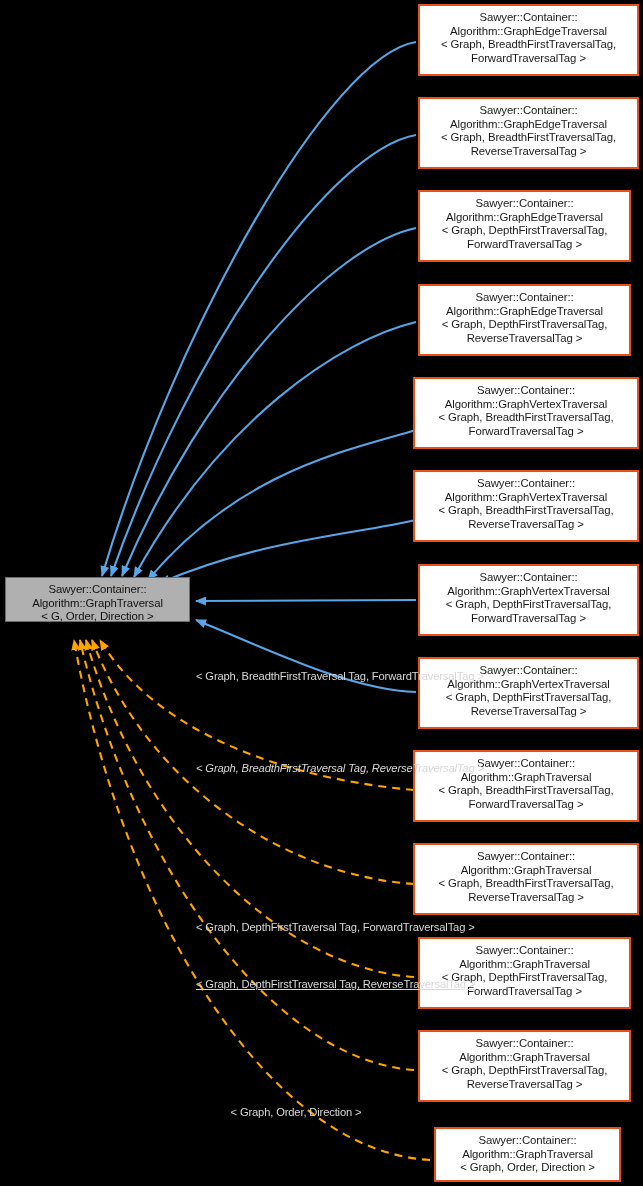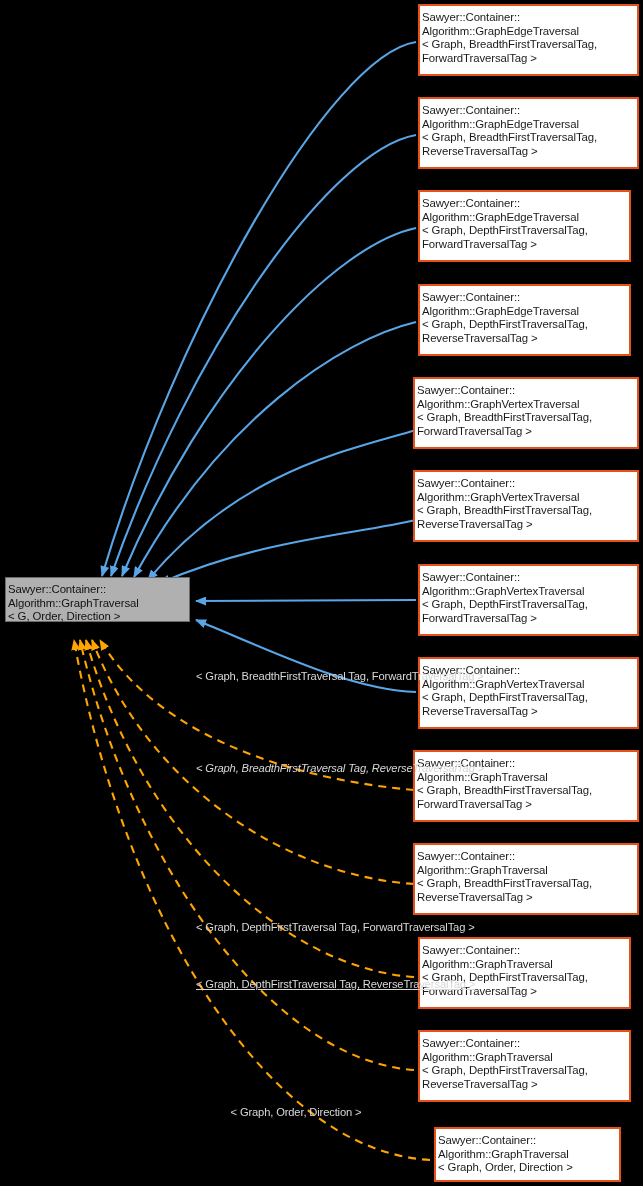--- a/index.html
+++ b/index.html
@@ -1,21 +1,21 @@
 <!DOCTYPE html>
 <html><head>
 <meta charset="utf-8">
 <style>
   html,body{margin:0;padding:0;background:#000;}
   body{width:643px;height:1186px;overflow:hidden;
        font-family:"Liberation Sans","DejaVu Sans",sans-serif;}
   #diagram{position:relative;width:643px;height:1186px;background:#000;}
   #edges{position:absolute;left:0;top:0;width:643px;height:1186px;}
 
-  .node{position:absolute;box-sizing:border-box;
+  .node{position:absolute;box-sizing:border-box;text-align:center;
         font-size:11.4px;line-height:13.6px;letter-spacing:-0.1px;}
   .node .ln{display:block;white-space:nowrap;}
 
   .derived{border:2px solid #e8501a;background:#ffffff;color:#1a1a1a;
            padding:5px 2px 5px 2px;}
   .base{border:1px solid #6b6b6b;background:#b0b0b0;color:#111;
         padding:5px 2px 5px 2px;}
 
   .edge-label{position:absolute;color:#d8d8d8;font-size:11.2px;
               line-height:14px;text-align:center;white-space:nowrap;

